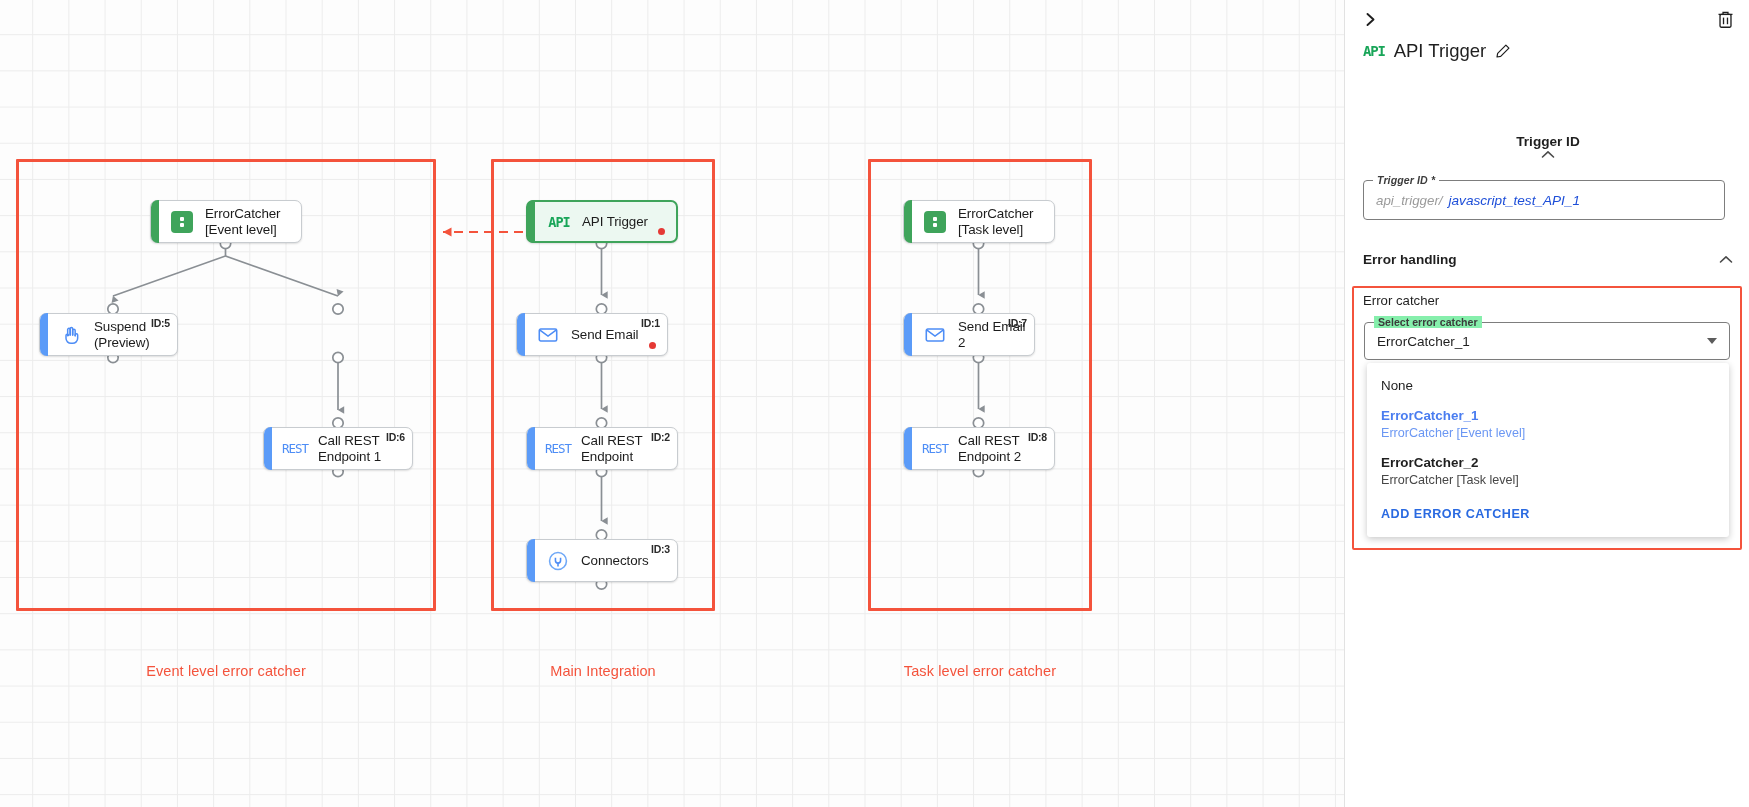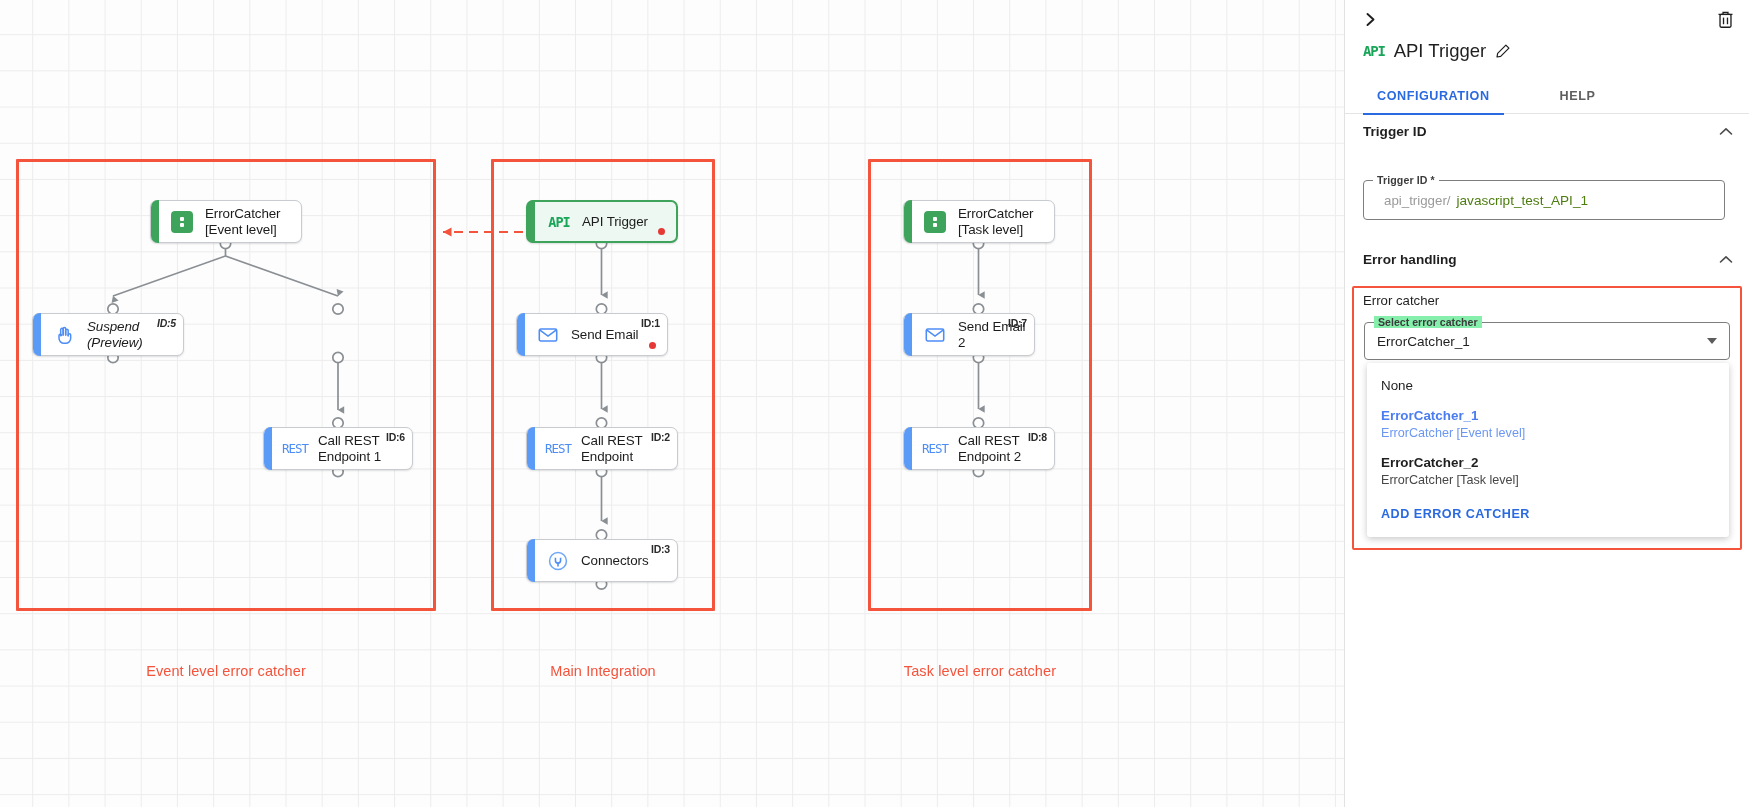--- a/index.html
+++ b/index.html
@@ -195,21 +195,21 @@
     padding: 0 12px;
     background: #fff;
   }
   .outlined > legend {
     position: absolute; top: -7px; left: 9px;
     background: #fff; padding: 0 4px;
     font-size: 10.6px; color: #3c3c3c; font-weight: 600;
     letter-spacing: .1px;
   }
   .prefix { color: #9a9a9a; font-size: 13.3px; margin-right: 6px; }
-  .fieldval { color: #4d7c0f; font-size: 13.6px; }
+  .fieldval { color: #1d4ed8; font-size: 13.6px; }
 
   
   #ec-box {
     position: absolute;
     border: 2px solid #f4533c;
     border-radius: 2px;
   }
   #ec-title {
     position:absolute;
     font-size: 13.2px; color: #1f1f1f;
@@ -320,21 +320,21 @@
       <span class="nicon">
         <span class="ec-sq">
             <i></i>
             <i></i>
           </span>
       </span>
       <span class="nlabel">ErrorCatcher
 [Event level]</span>
     </div>
 
-    <div class="node" style="left:32px; top:313px; width:152px;font-style:italic;">
+    <div class="node" style="left:39px; top:313px; width:139px;">
       <span class="accent"></span>
       <span class="nicon">
         <svg width="20" height="20" viewBox="0 0 24 24" fill="none" stroke="#4d8df6" stroke-width="1.8" stroke-linecap="round" stroke-linejoin="round">
           <path d="M8 13V5.5a1.5 1.5 0 1 1 3 0V12"></path>
             <path d="M11 12V4.5a1.5 1.5 0 1 1 3 0V12"></path>
           <path d="M14 12V6.5a1.5 1.5 0 1 1 3 0V13"></path>
           <path d="M17 13v-1a1.5 1.5 0 1 1 3 0v4a6 6 0 0 1-6 6h-2a6 6 0 0 1-6-6v-3.5a1.5 1.5 0 1 1 3 0"></path>
         </svg>
       </span>
       <span class="nlabel">Suspend
@@ -448,35 +448,31 @@
     <div id="panel-title-row">
       <span class="api-badge">API</span>
       <span class="ptitle">API Trigger</span>
       <span class="pen">
         <svg width="16" height="16" viewBox="0 0 20 20" fill="none" stroke="#1f1f1f" stroke-width="1.5" stroke-linecap="round" stroke-linejoin="round">
           <path d="M13.6 2.6 l3.8 3.8 L7.1 16.7 l-4.6 .8 .8-4.6 Z"></path>
         </svg>
       </span>
     </div>
 
-    <div id="tabs">
-      <div class="tab active">CONFIGURATION</div>
-      <div class="tab" style="margin-left:42px;">HELP</div>
-    </div>
-
-    <div class="section-head" style="top:124px;">
+
+    <div class="section-head" style="top:134px;flex-direction:column;">
       <span>Trigger ID</span>
       <span class="caret">
         <svg width="14" height="9" viewBox="0 0 14 9" fill="none" stroke="#4a4a4a" stroke-width="1.6" stroke-linecap="round" stroke-linejoin="round">
           <path d="M1.5 7 L7 1.8 L12.5 7"></path>
         </svg>
       </span>
     </div>
 
-    <fieldset class="outlined" style="left:18px; top:180px; width:362px; margin:0; padding:0 20px;">
+    <fieldset class="outlined" style="left:18px; top:180px; width:362px; margin:0; padding:0 12px;font-style:italic;">
       <legend>Trigger ID *</legend>
       <span class="prefix">api_trigger/</span>
       <span class="fieldval">javascript_test_API_1</span>
     </fieldset>
 
     <div class="section-head" style="top:252px;">
       <span>Error handling</span>
       <span class="caret">
         <svg width="14" height="9" viewBox="0 0 14 9" fill="none" stroke="#4a4a4a" stroke-width="1.6" stroke-linecap="round" stroke-linejoin="round">
           <path d="M1.5 7 L7 1.8 L12.5 7"></path>

